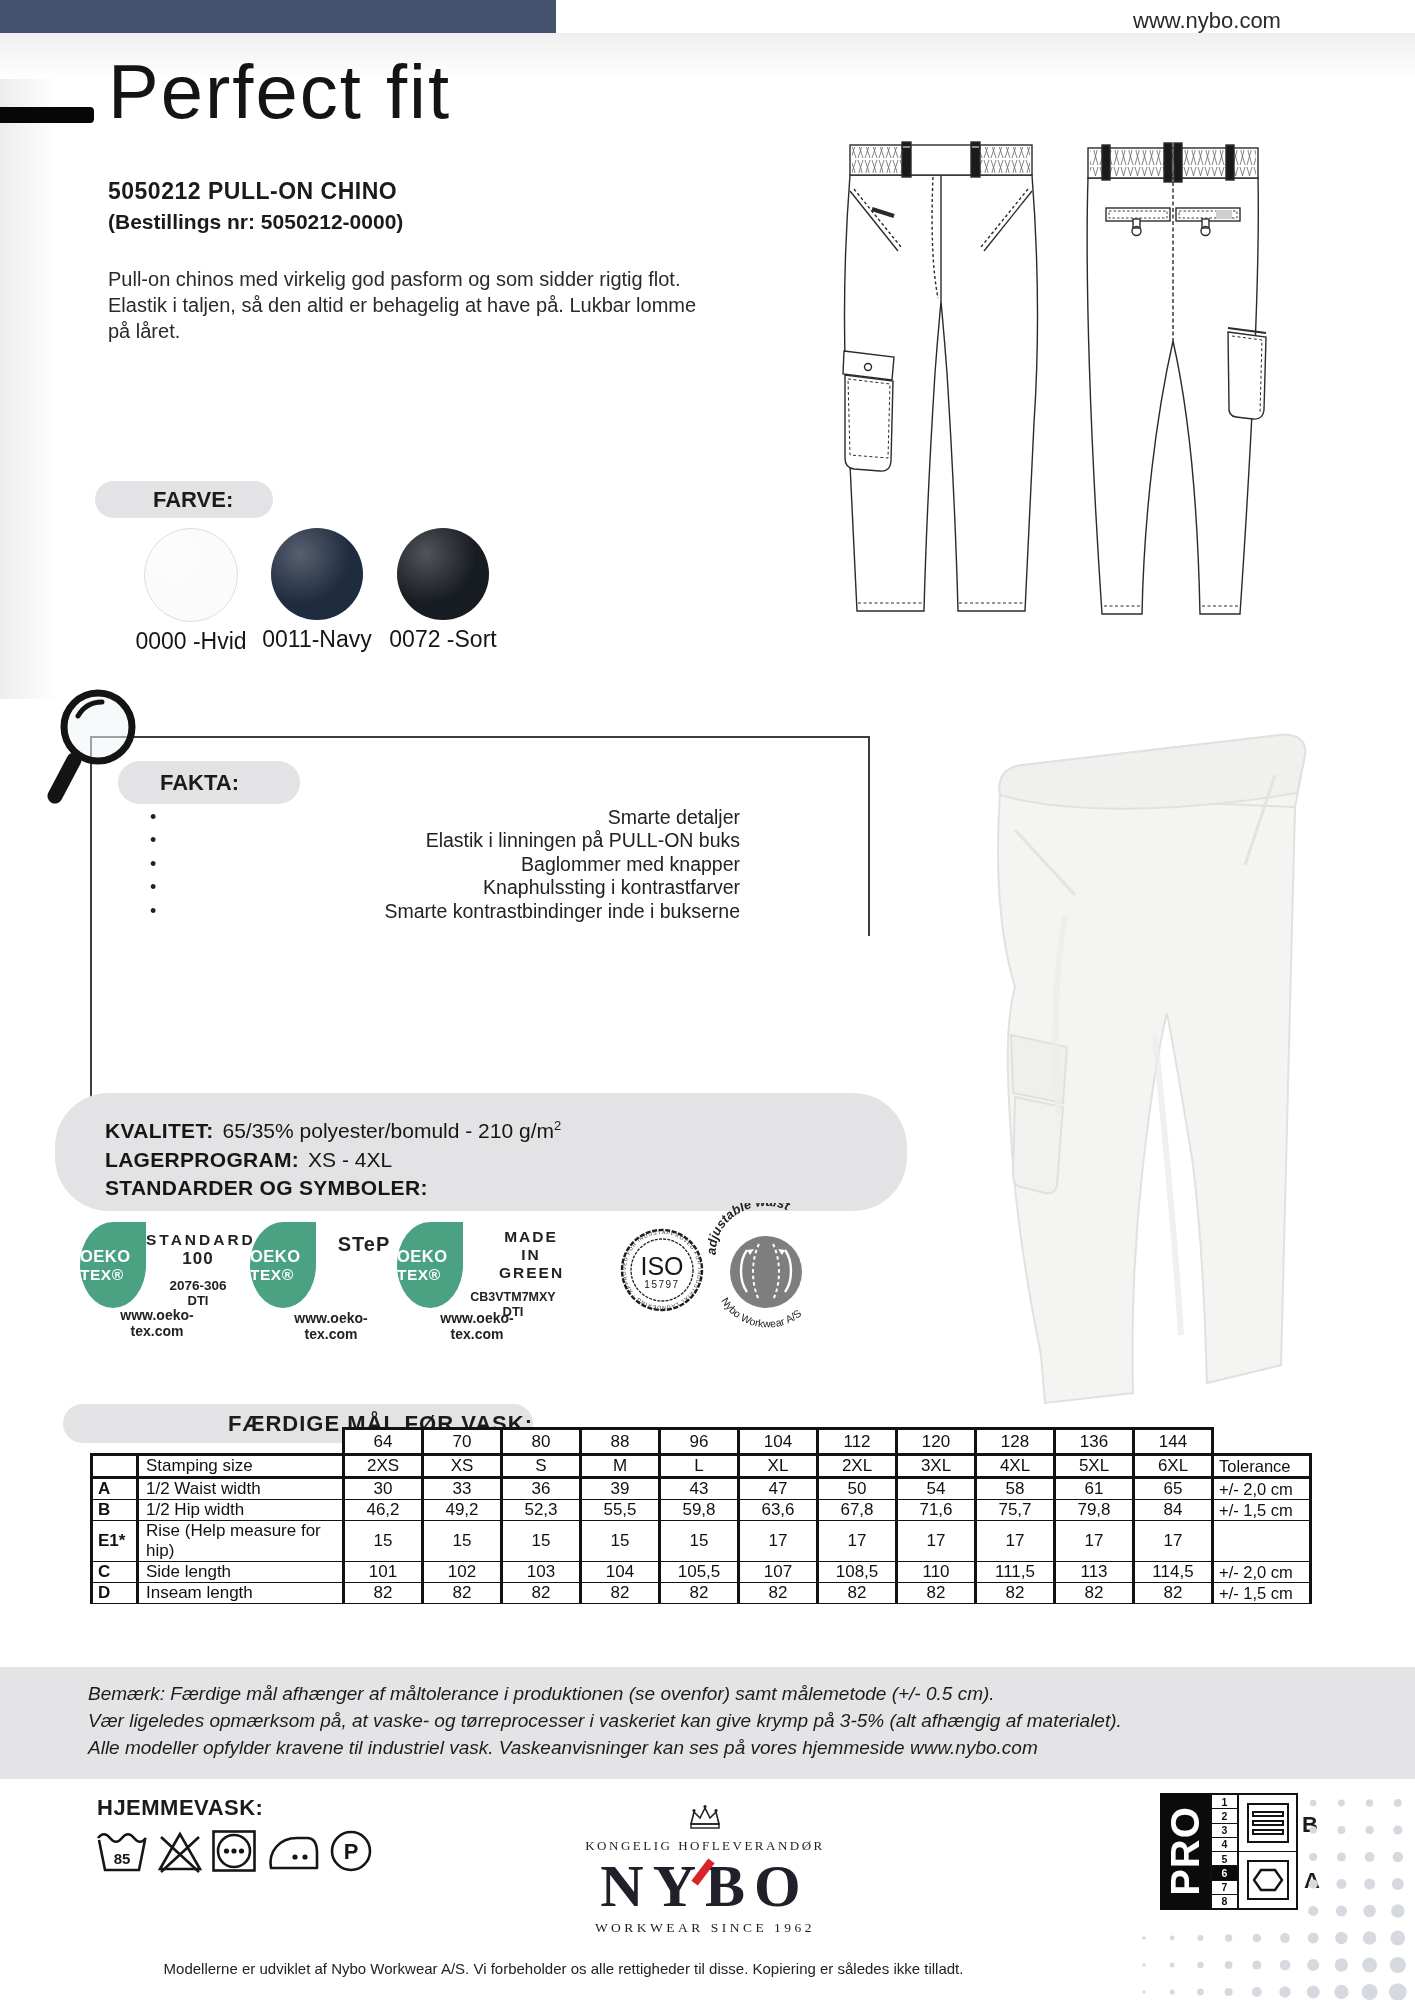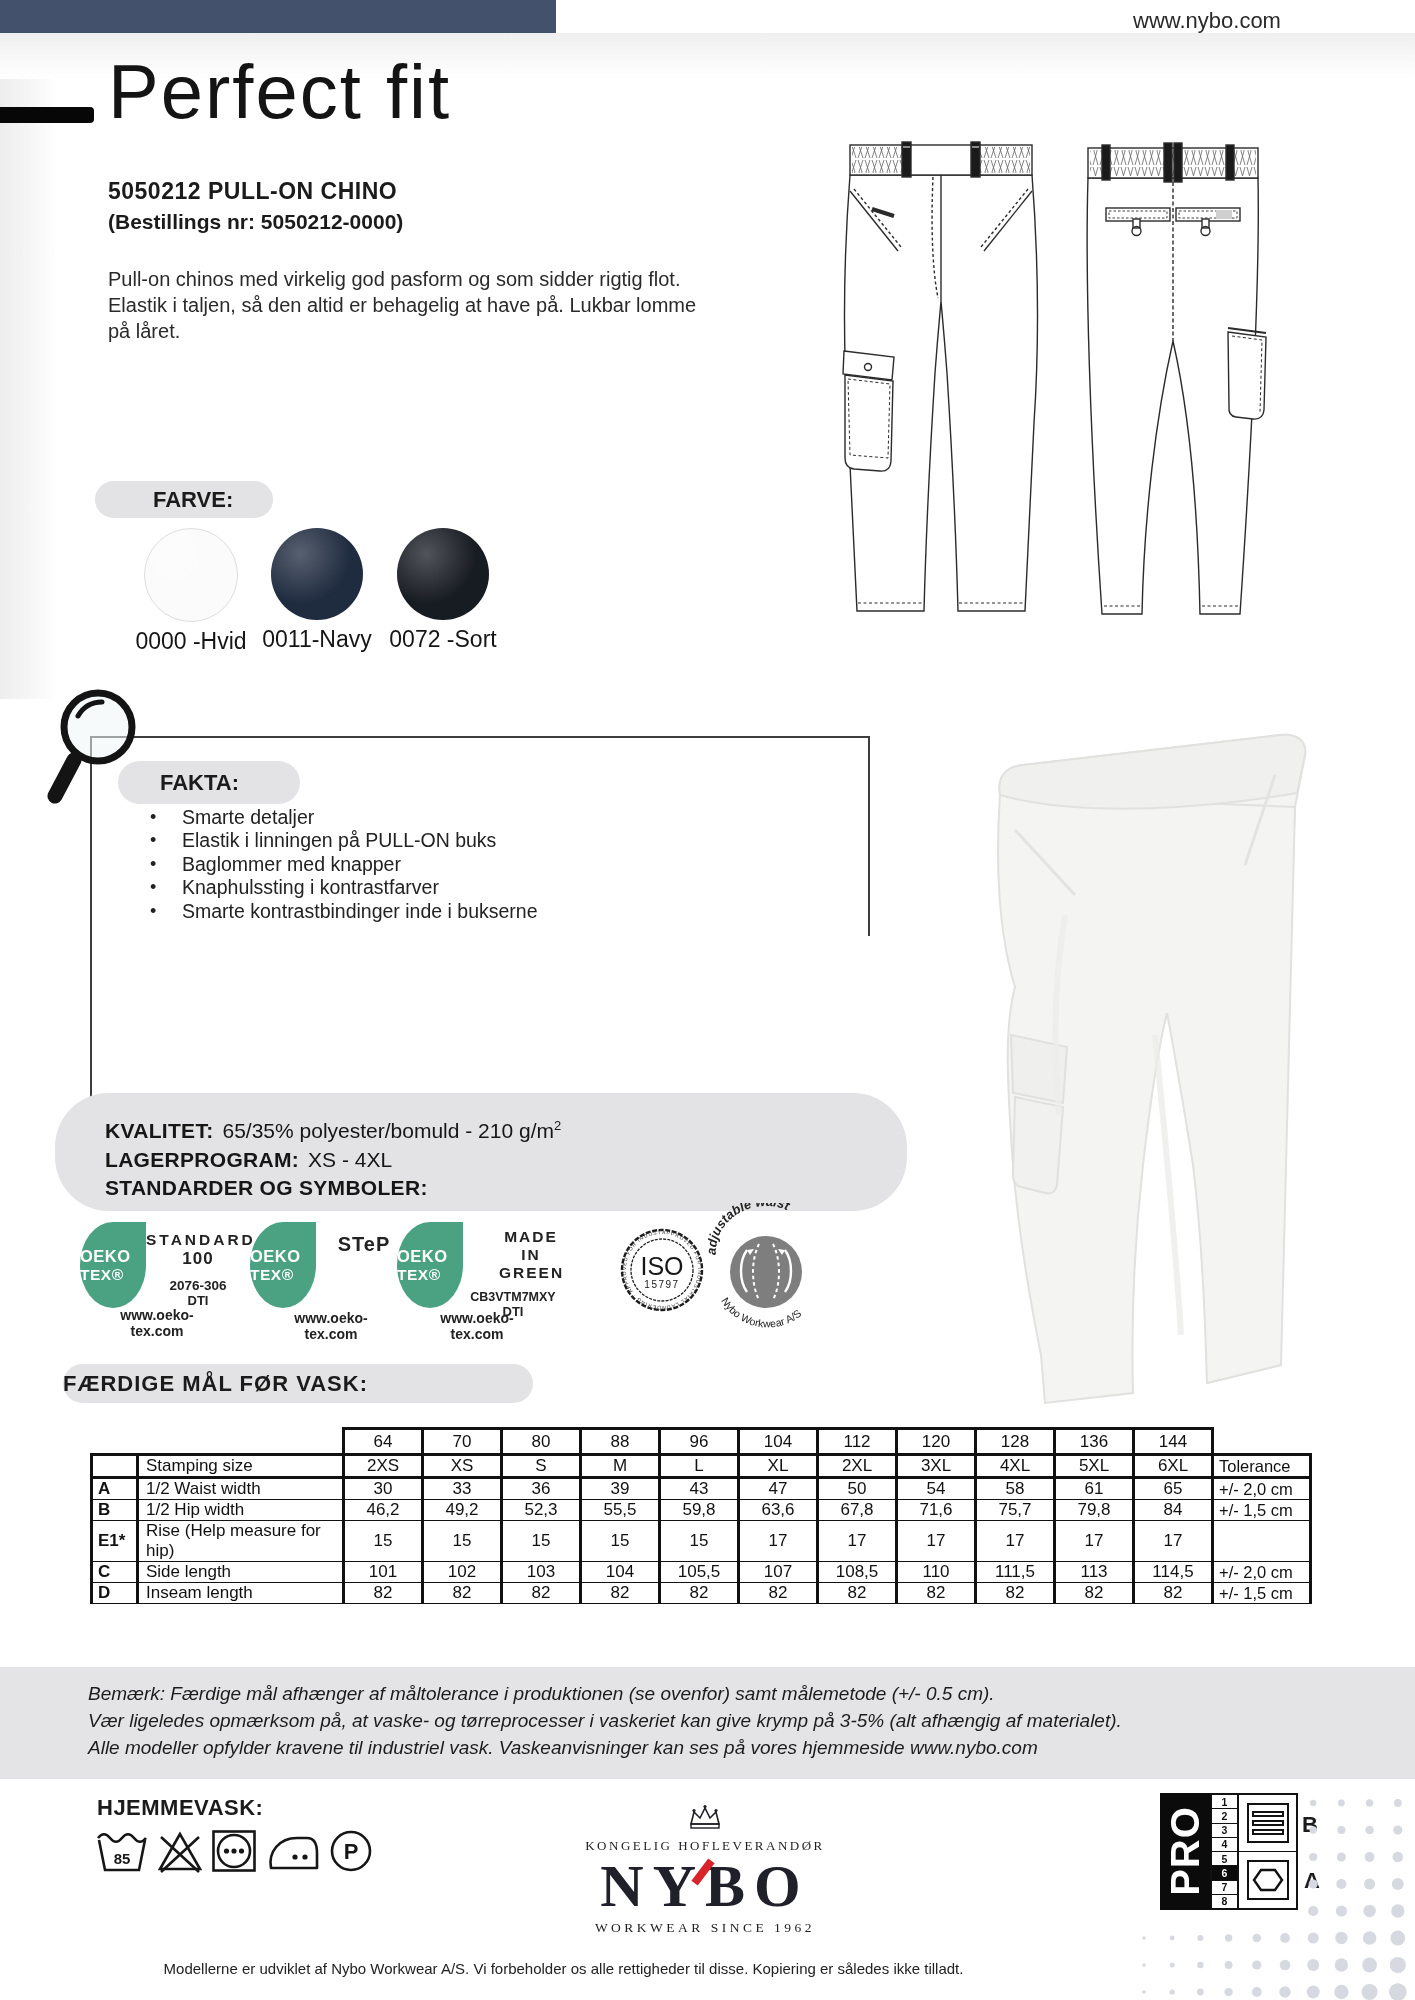--- a/index.html
+++ b/index.html
@@ -21,35 +21,35 @@
   .order{font-size:21px;font-weight:bold;margin-top:5px;}
   .desc{margin-top:32px;}
   .desc-line{font-size:20px;line-height:26px;color:#2a2a2a;}
 
   
   .pill{background:var(--pill-gray,#e3e3e5);border-radius:30px;display:flex;align-items:center;}
   .farve-pill{left:95px;top:481px;width:178px;height:37px;}
   .farve-pill span{font-size:22px;font-weight:bold;padding-left:58px;}
   .fakta-pill{left:118px;top:761px;width:182px;height:43px;}
   .fakta-pill span{font-size:22px;font-weight:bold;padding-left:42px;}
-  .meas-pill{left:63px;top:1364px;width:470px;height:39px;justify-content:flex-start;}
+  .meas-pill{left:63px;top:1404px;width:470px;height:39px;justify-content:flex-end;}
   .meas-pill span{font-size:22px;font-weight:bold;letter-spacing:1px;}
 
   
   .swatch-row{left:128px;top:528px;display:flex;}
   .swatch-col{width:126px;text-align:center;}
   .swatch-ball{width:92px;height:92px;border-radius:50%;margin:0 auto;position:relative;}
   .swatch-ball::after{content:'';position:absolute;inset:0;border-radius:50%;
      background:radial-gradient(circle at 32% 28%, rgba(255,255,255,.25), rgba(255,255,255,0) 55%);}
   .swatch-label{margin-top:6px;font-size:23px;color:#151515;}
 
   
   .fakta-line{background:#3d3d3d;}
   .fakta-list{left:120px;top:806px;width:620px;list-style:none;margin:0;padding:0;}
-  .fakta-list li{position:relative;padding-left:62px;font-size:19.5px;line-height:23.4px;color:#222;}
+  .fakta-list li{position:relative;padding-left:62px;font-size:19.5px;line-height:23.4px;color:#222;text-align:right;}
   .fakta-list li::before{content:'•';position:absolute;left:30px;top:0;font-size:18px;}
 
   
   .kvalitet-box{left:55px;top:1093px;width:852px;height:118px;border-radius:54px;
       background:var(--pill-gray,#e3e3e5);padding:19px 0 0 50px;box-sizing:border-box;}
   .kv-line{font-size:21px;line-height:28.5px;color:#161616;}
   .kv-line b{margin-right:9px;letter-spacing:.3px;}
   sup{font-size:13px;}
 
   

